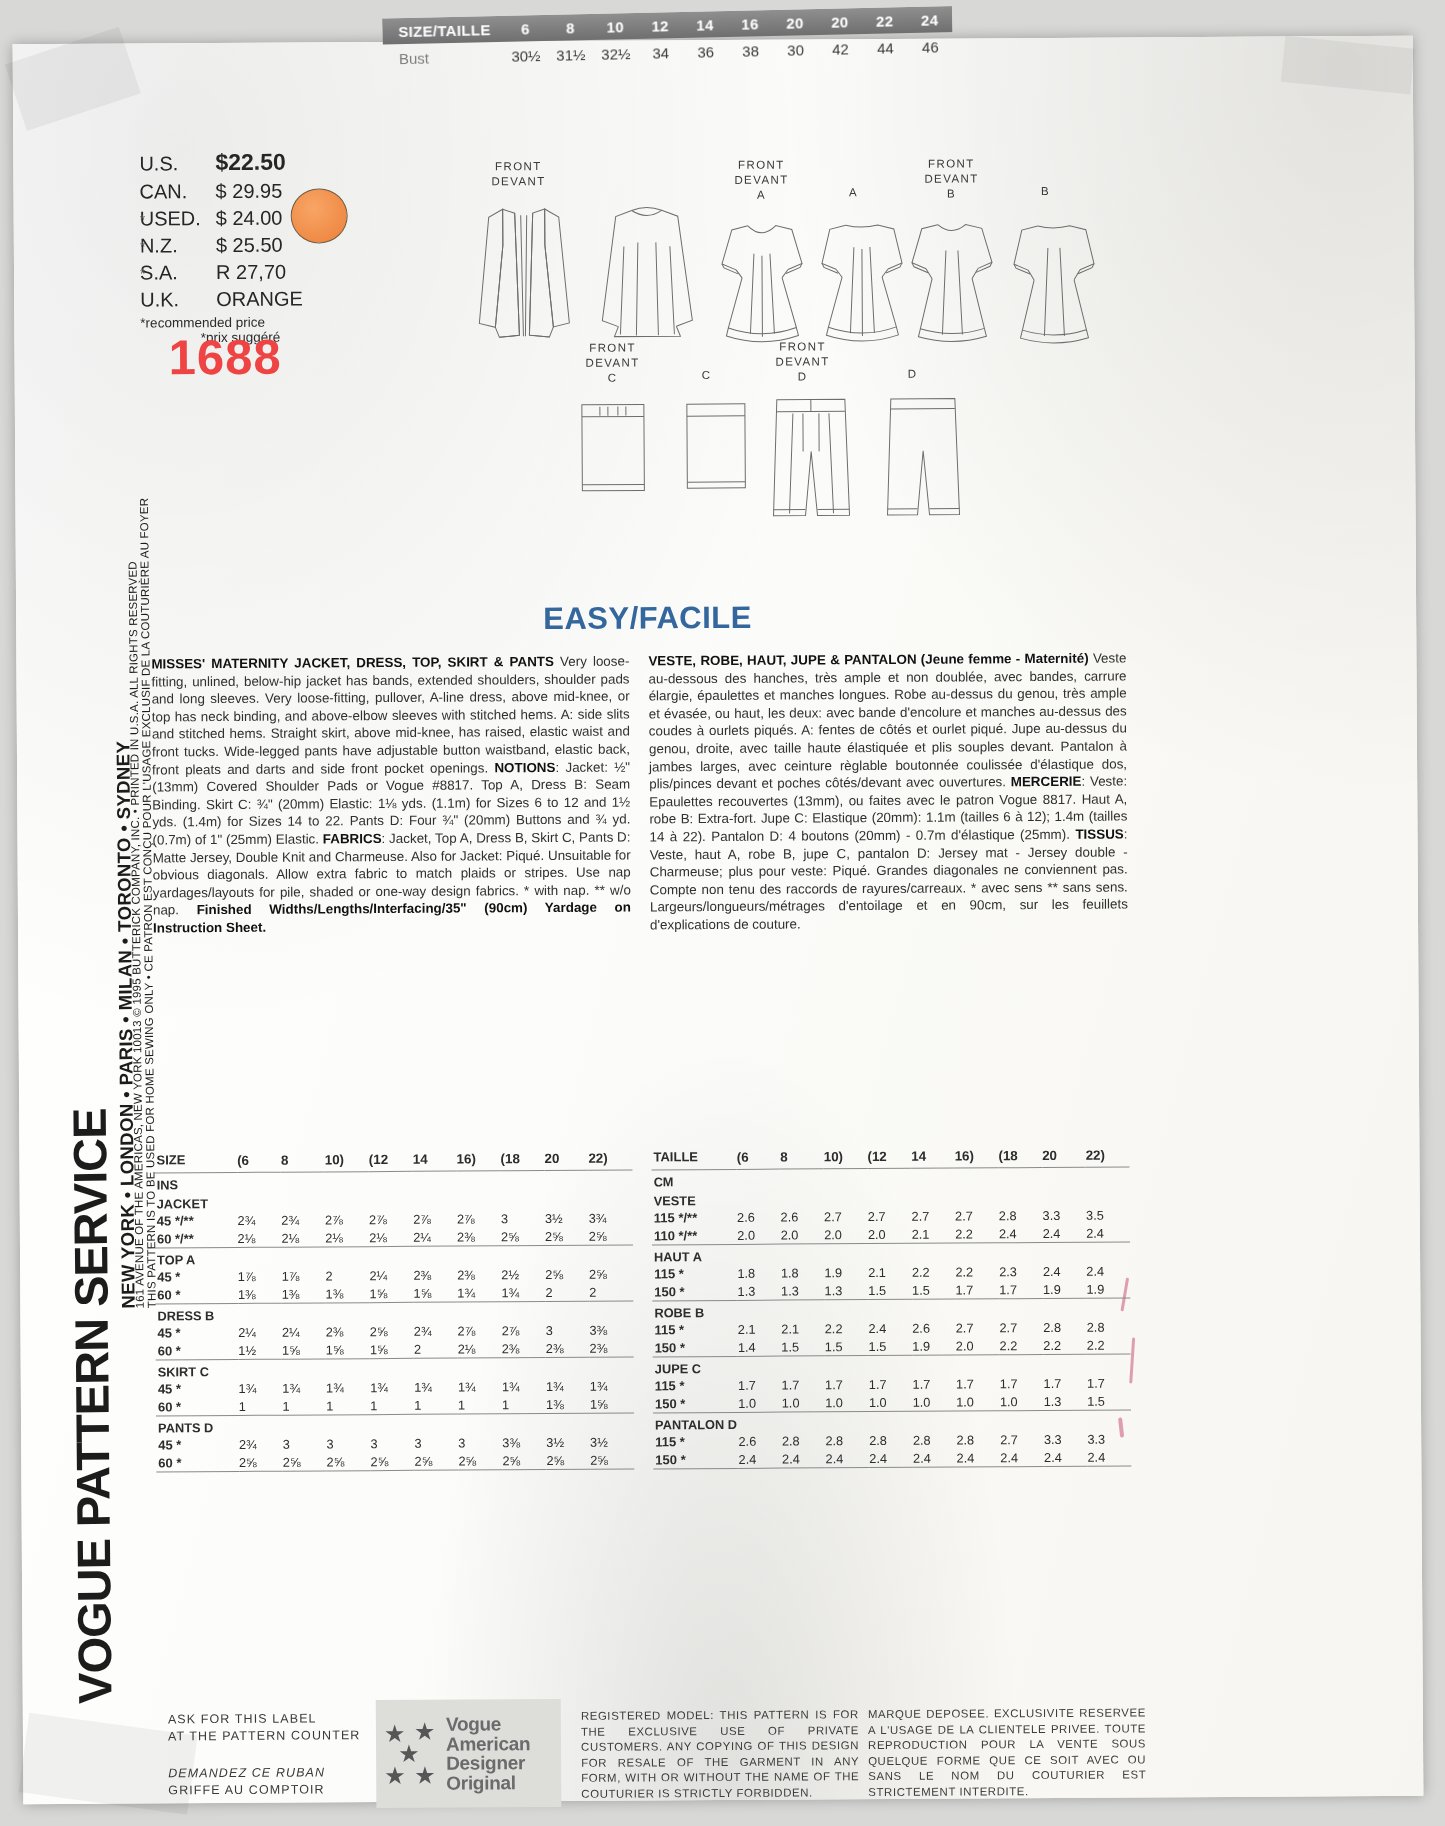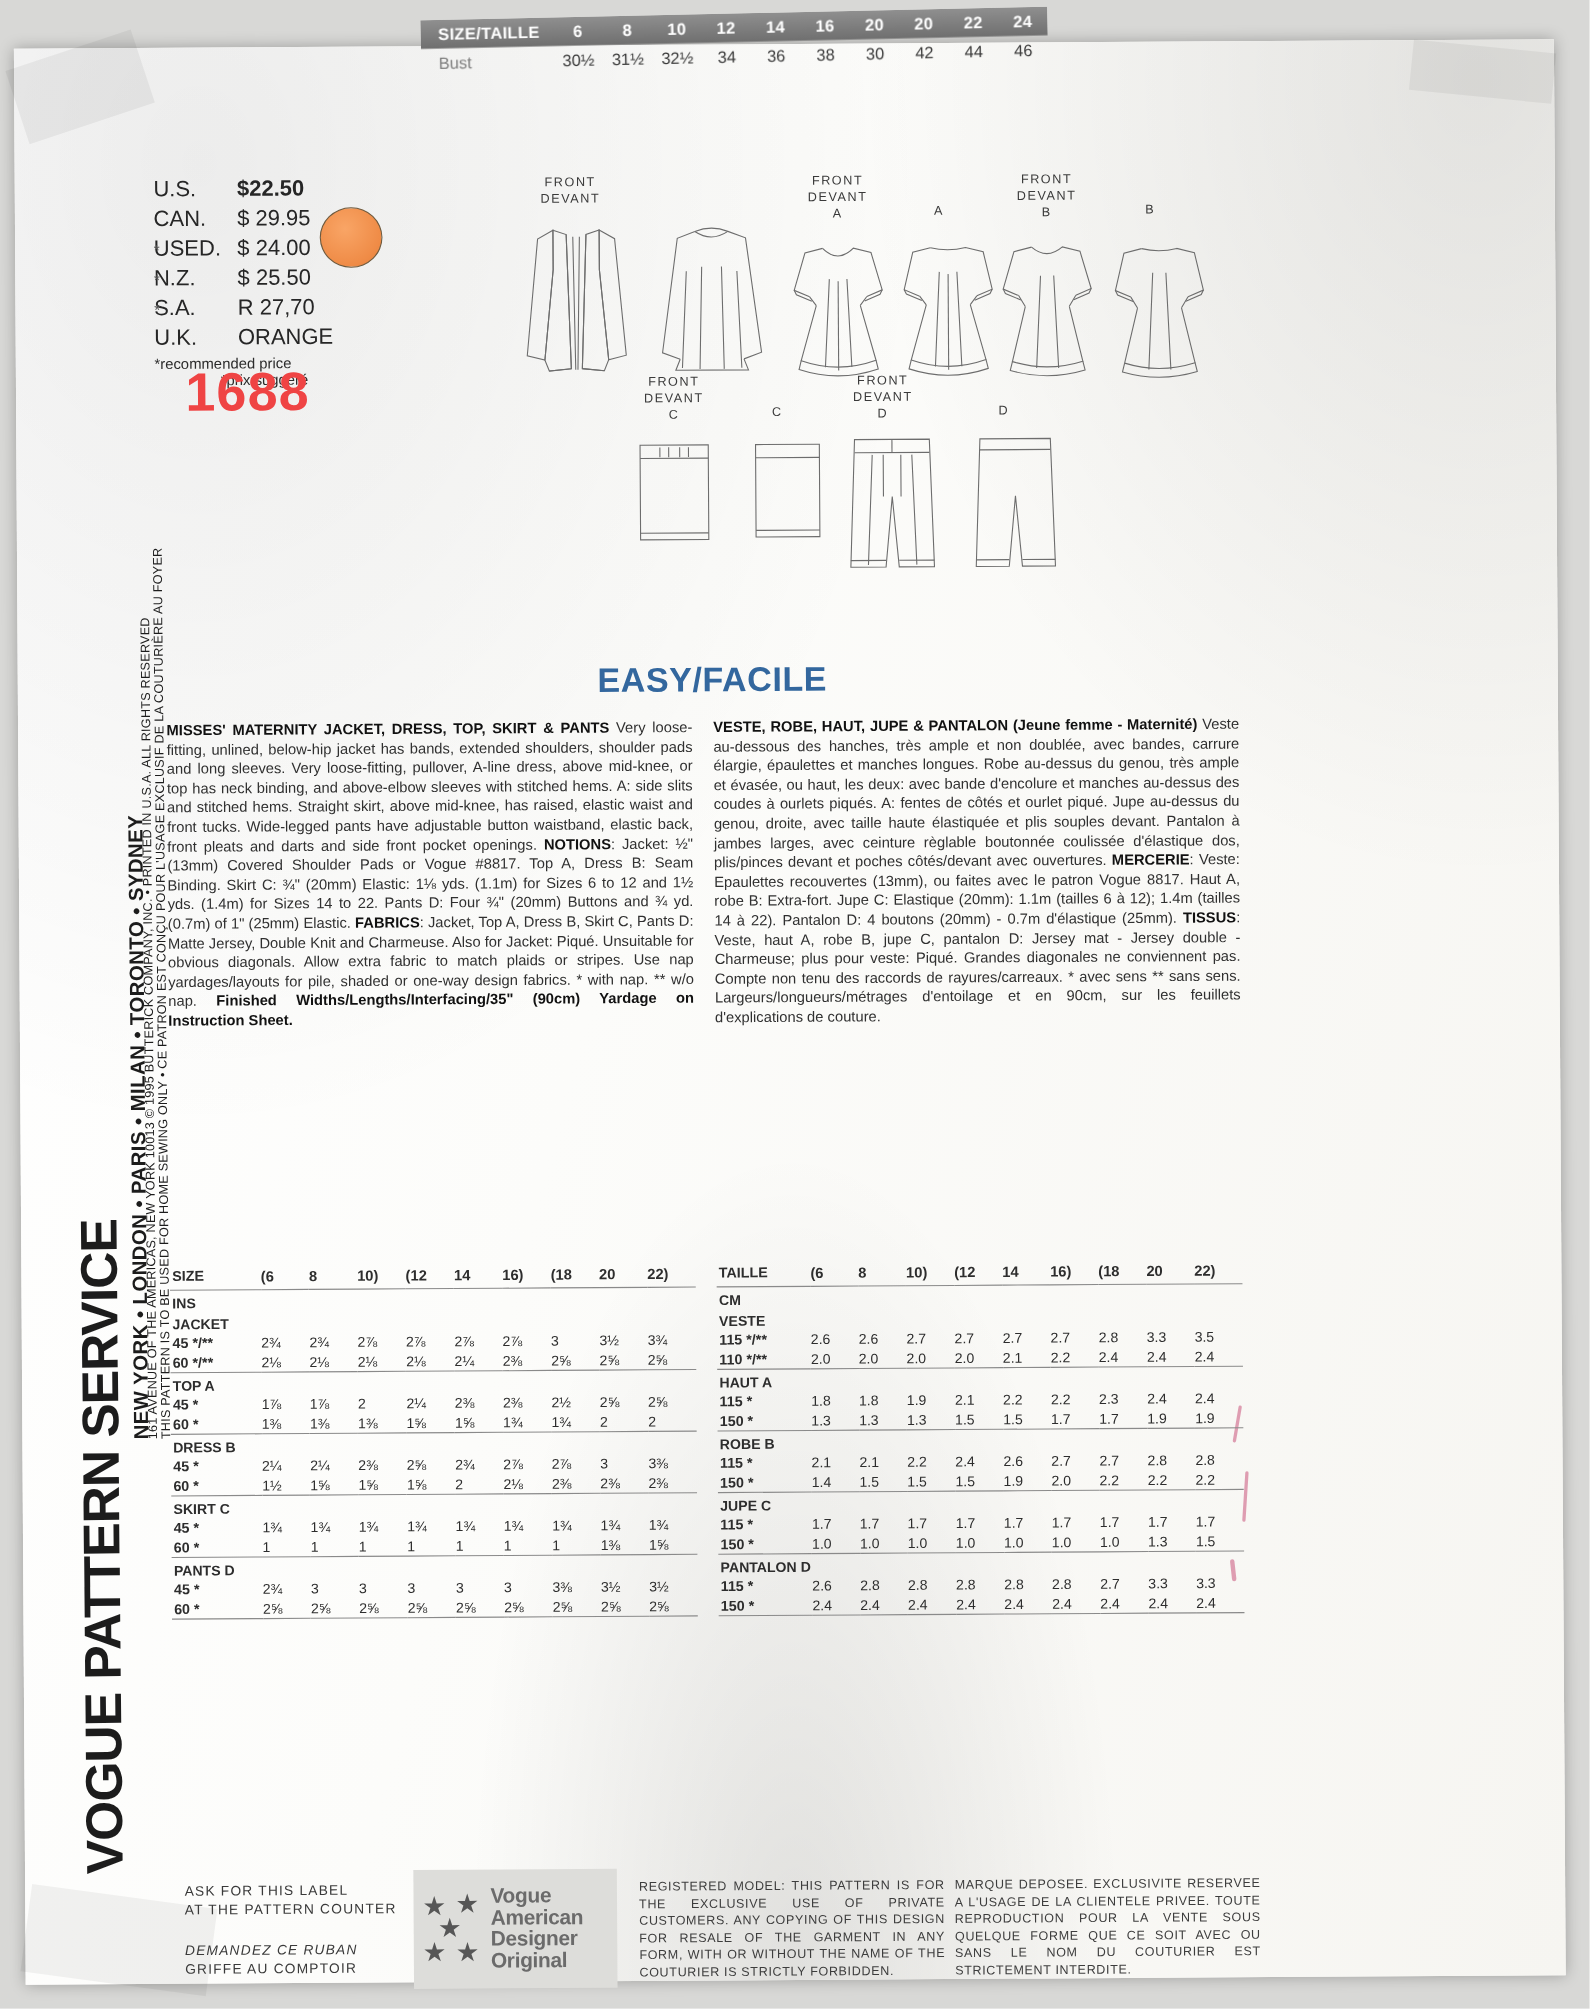--- a/index.html
+++ b/index.html
@@ -85,21 +85,21 @@
     left:94px; top:1205px;
     font-size:11.5px; letter-spacing:.2px;
   }
 
   
   #priceblock{ position:absolute; left:126px; top:106px; width:250px; }
   .price-row{ display:flex; align-items:baseline; font-size:20px; color:#262626; margin-bottom:4px; }
   .price-row .country{ width:76px; }
   .price-row .star{ width:13px; font-size:14px; }
   .price-row .amount{ }
-  .price-row.us .amount{ font-weight:bold; font-size:20px;margin-top:12px; }
+  .price-row.us .amount{ font-weight:bold; font-size:23px; }
   #rec-price{ font-size:13.5px; color:#2b2b2b; margin-top:3px; margin-left:0px;}
   #rec-price2{ font-size:13.5px; color:#2b2b2b; text-align:center; width:200px; }
   #dot{
     position:absolute; left:277px; top:146px; width:57px; height:55px;
     border-radius:50%;
     background:radial-gradient(circle at 40% 35%, #f9a566, #ef8b46 70%, #e07f3c);
     border:1.5px solid #6e5a3e;
   }
   #pattern-number{
     position:absolute; left:154px; top:286px;

